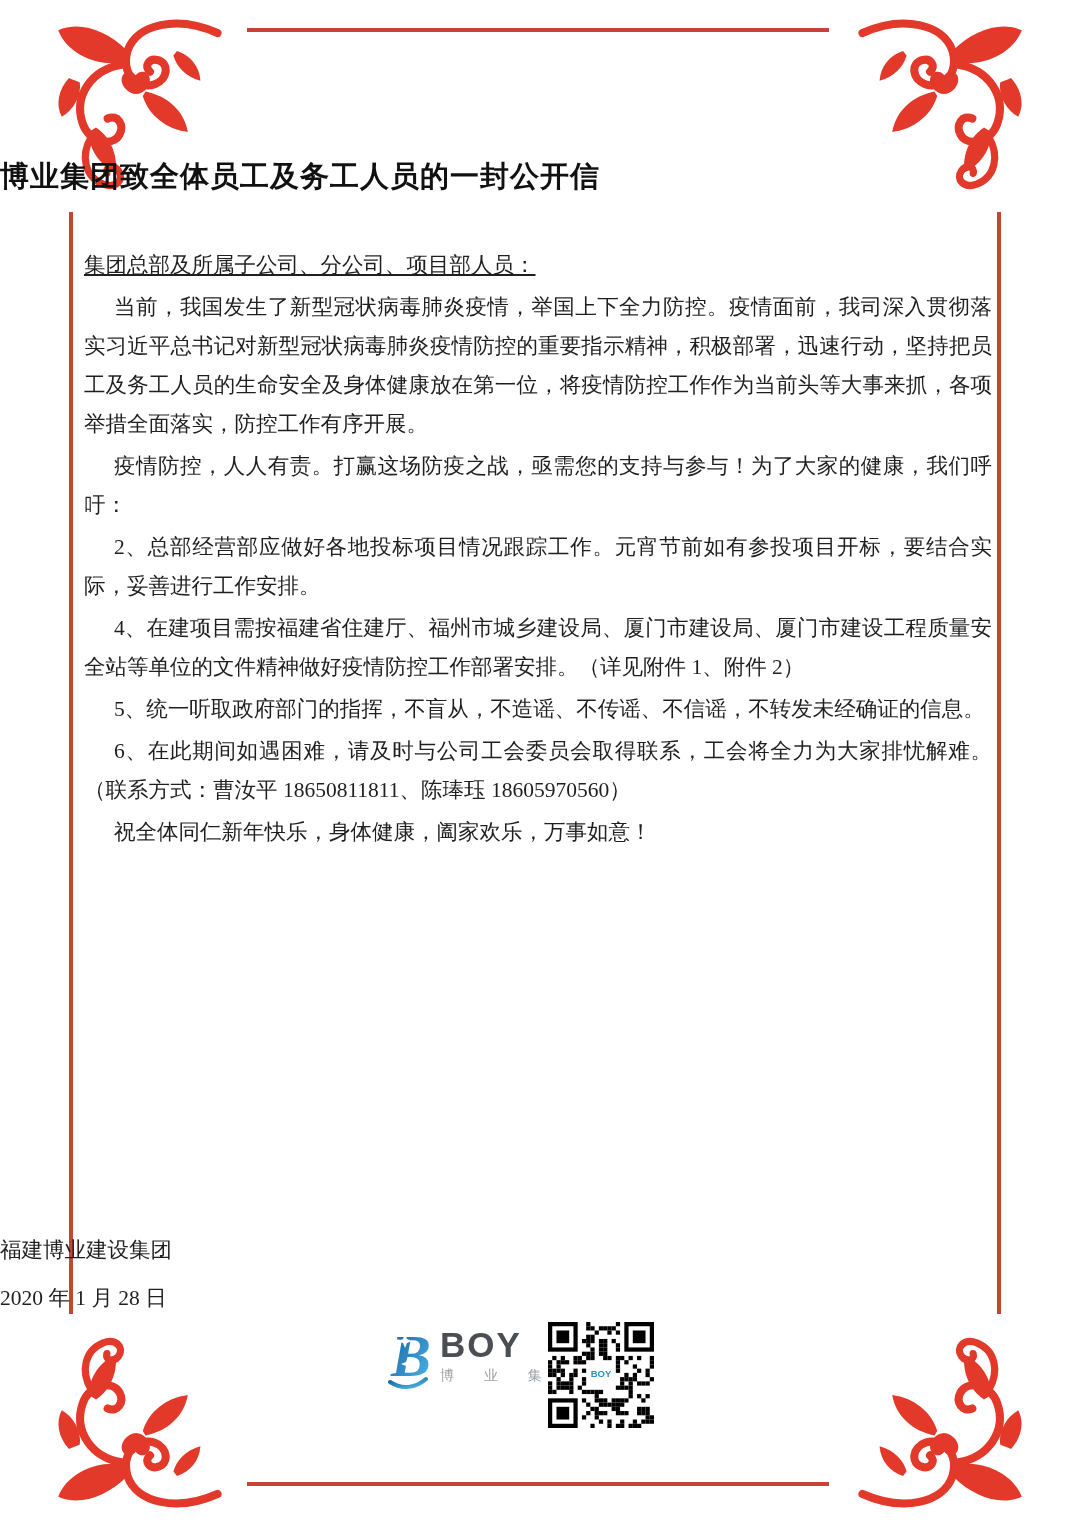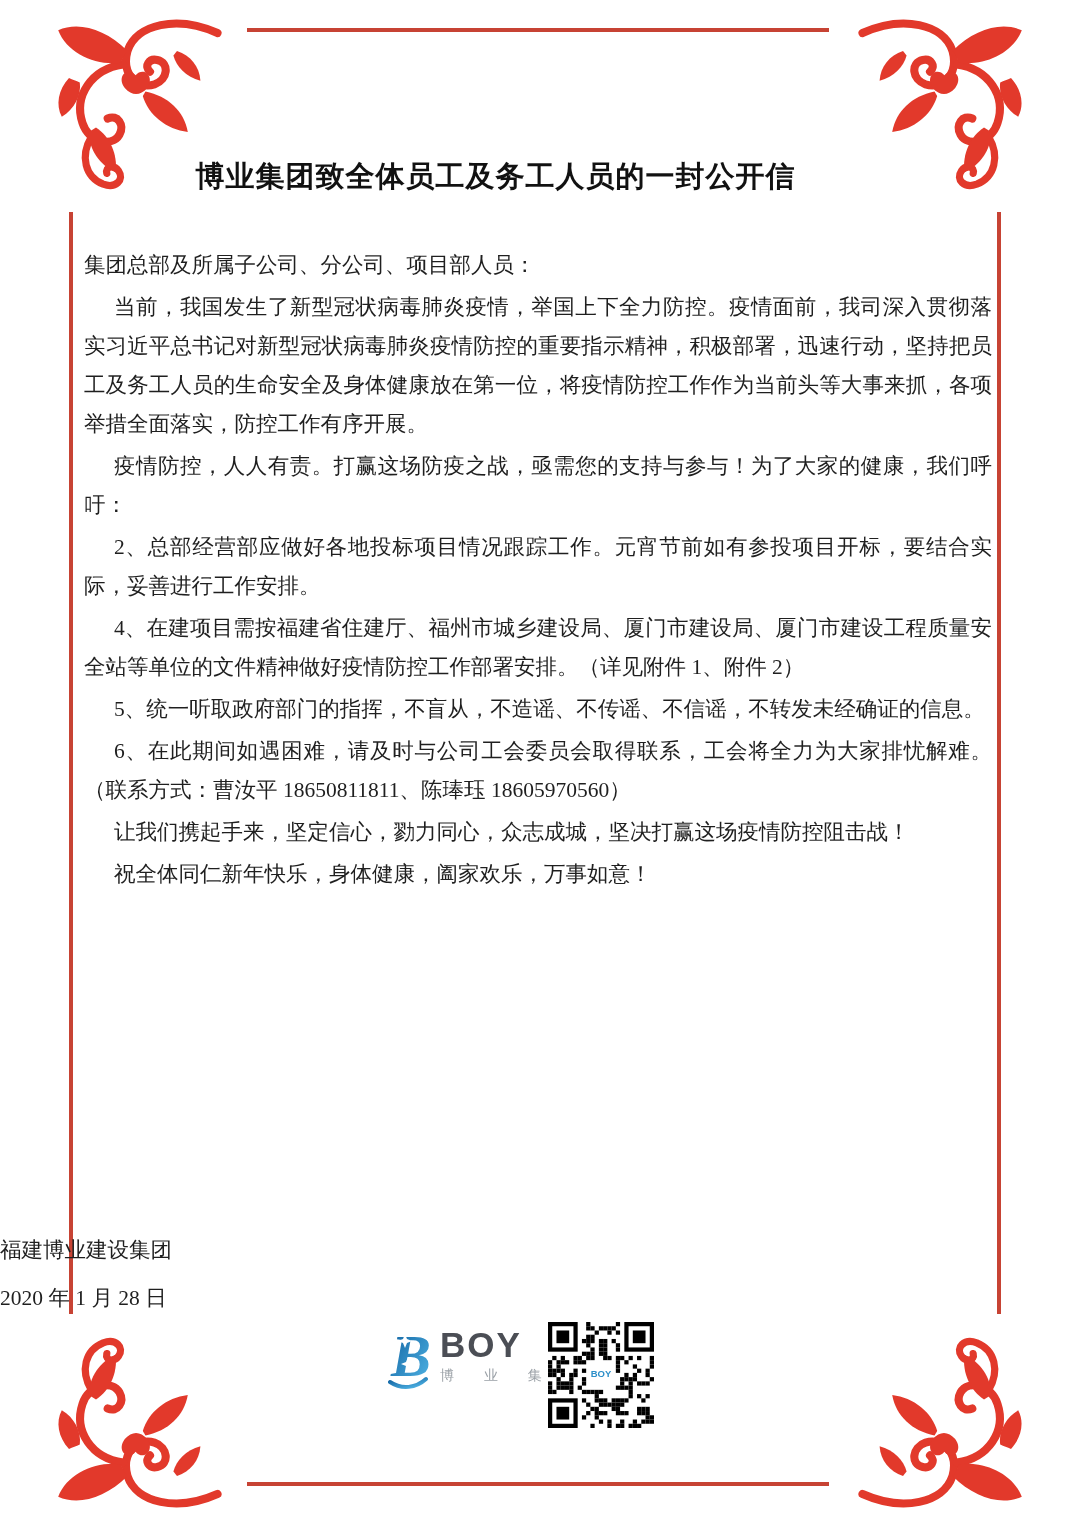--- a/index.html
+++ b/index.html
@@ -14,28 +14,28 @@
   .b-left{left:69px;top:212px;width:4px;height:1102px;}
   .b-right{left:997px;top:212px;width:4px;height:1102px;}
 
   
   .corner{position:absolute;width:180px;height:185px;color:#e2392b;}
   .c-tl{left:42px;top:8px;}
   .c-tr{left:858px;top:8px;transform:scaleX(-1);}
   .c-bl{left:42px;top:1334px;transform:scaleY(-1);}
   .c-br{left:858px;top:1334px;transform:scale(-1,-1);}
 
-  .title{position:absolute;left:0;top:138px;width:991px;text-align:center;
+  .title{position:absolute;left:0;top:138px;width:991px;
          font-family:Liberation Sans, sans-serif;
          font-size:29px;font-weight:bold;letter-spacing:1px;color:#111;}
 
   .content{position:absolute;left:84px;top:246px;width:908px;
            font-size:21.5px;line-height:39px;text-align:justify;}
   .content p{margin:0 0 3px 0;text-indent:30px;}
-  .content p.no-indent{text-indent:0;}
+  .content p.no-indent{text-indent:0;text-decoration:underline;}
 
   .sig-block{position:absolute;left:0;top:1226px;width:925px;
              font-size:21.5px;line-height:48px;}
 
   
   .logo{position:absolute;left:388px;top:1324px;display:flex;align-items:flex-start;}
   .logo-b{width:48px;height:66px;margin-right:4px;}
   .logo-col{display:flex;flex-direction:column;margin-top:4px;}
   .logo-text{font-family:"Liberation Sans","DejaVu Sans",sans-serif;
              font-size:35px;font-weight:bold;color:#4b4e55;letter-spacing:2px;line-height:34px;}
@@ -88,21 +88,20 @@
   <h1 class="title">博业集团致全体员工及务工人员的一封公开信</h1>
 
   <div class="content">
     <p class="no-indent">集团总部及所属子公司、分公司、项目部人员：</p>
     <p>当前，我国发生了新型冠状病毒肺炎疫情，举国上下全力防控。疫情面前，我司深入贯彻落实习近平总书记对新型冠状病毒肺炎疫情防控的重要指示精神，积极部署，迅速行动，坚持把员工及务工人员的生命安全及身体健康放在第一位，将疫情防控工作作为当前头等大事来抓，各项举措全面落实，防控工作有序开展。</p>
     <p>疫情防控，人人有责。打赢这场防疫之战，亟需您的支持与参与！为了大家的健康，我们呼吁：</p>
     <p>2、总部经营部应做好各地投标项目情况跟踪工作。元宵节前如有参投项目开标，要结合实际，妥善进行工作安排。</p>
     <p>4、在建项目需按福建省住建厅、福州市城乡建设局、厦门市建设局、厦门市建设工程质量安全站等单位的文件精神做好疫情防控工作部署安排。（详见附件 1、附件 2）</p>
     <p>5、统一听取政府部门的指挥，不盲从，不造谣、不传谣、不信谣，不转发未经确证的信息。</p>
     <p>6、在此期间如遇困难，请及时与公司工会委员会取得联系，工会将全力为大家排忧解难。（联系方式：曹汝平 18650811811、陈琫珏 18605970560）</p>
-    <p>让我们携起手来，坚定信心，勠力同心，众志成城，坚决打赢这场疫情防控阻击战！</p>
     <p>祝全体同仁新年快乐，身体健康，阖家欢乐，万事如意！</p>
   </div>
 
   <div class="sig-block">
     <div>福建博业建设集团</div>
     <div>2020 年 1 月 28 日</div>
   </div>
 
   <div class="logo">
     <svg class="logo-b" viewBox="0 0 48 66">

